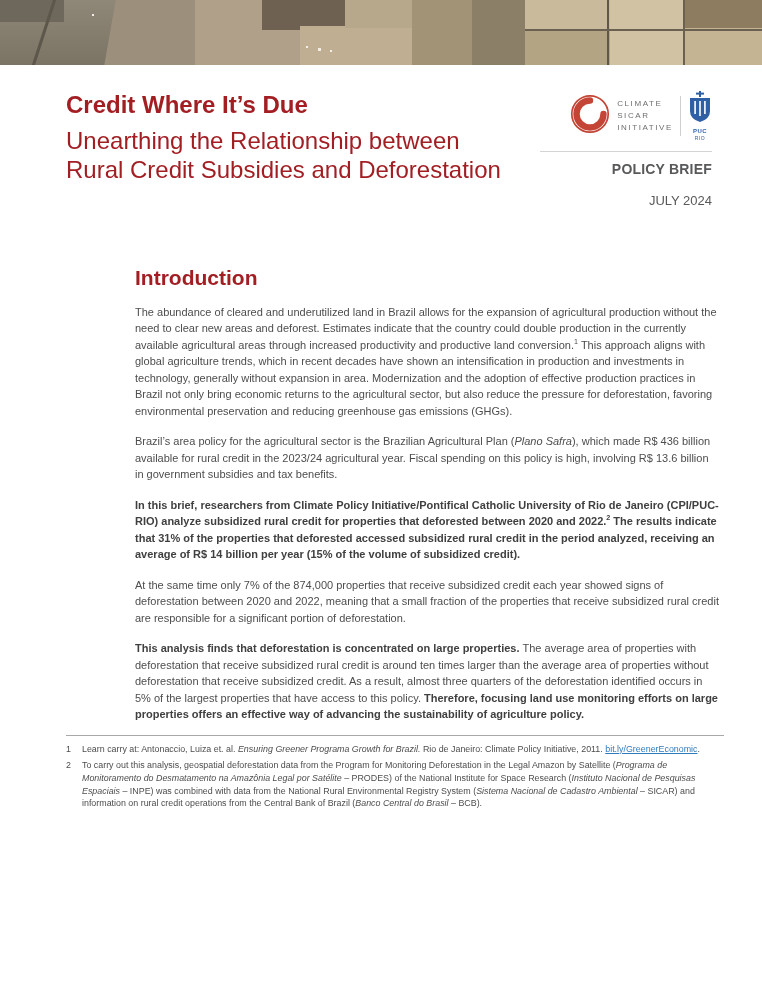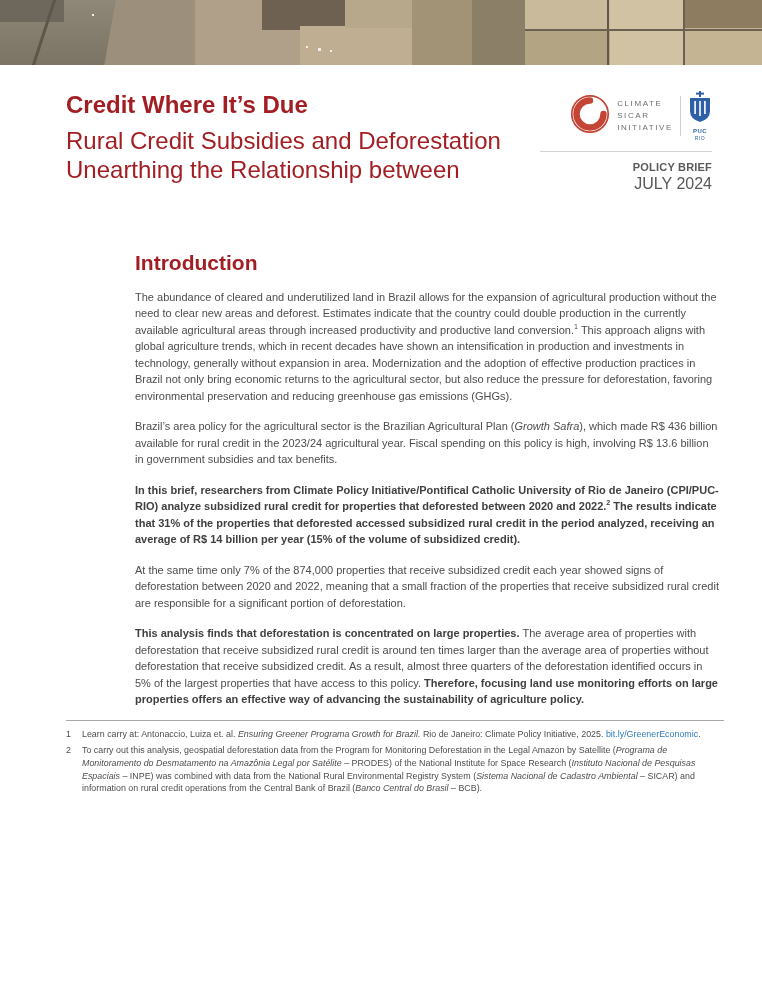--- a/index.html
+++ b/index.html
@@ -15,32 +15,32 @@
   .header{display:flex;justify-content:space-between;padding:26px 50px 0 66px}
   .title-block h1{font-size:24px;line-height:1.15;font-weight:700;color:#a21e23;margin-bottom:7px}
   .subtitle{font-size:24px;line-height:1.22;font-weight:400;color:#a21e23}
   .logos-col{width:172px;flex:none;text-align:right}
   .logos-row{display:flex;align-items:center;justify-content:flex-end;gap:7px;padding-bottom:10px;border-bottom:1px solid #d4d4d4}
   .cpi-text{text-align:left;font-size:8px;letter-spacing:1.6px;color:#6d6e71;line-height:1.45;font-weight:400}
   .vdiv{width:1px;height:40px;background:#cfcfcf}
   .puc-block{display:flex;flex-direction:column;align-items:center;gap:1px}
   .puc-label{font-size:6px;font-weight:700;color:#2f5fa5;letter-spacing:.5px;line-height:1.1}
   .puc-sublabel{font-size:5px;color:#2f5fa5;letter-spacing:.5px;line-height:1}
-  .brief-type{margin-top:9px;font-size:11px;font-weight:700;color:#58595b;letter-spacing:.2px}
-  .brief-date{margin-top:2px;font-size:16px;color:#58595b}
+  .brief-type{margin-top:9px;font-size:14px;font-weight:700;color:#58595b;letter-spacing:.2px}
+  .brief-date{margin-top:16px;font-size:13px;color:#58595b}
 
   
   .main{width:585px;margin:58px 8px 0 135px}
   .main h2{font-size:21px;font-weight:700;color:#a21e23;margin-bottom:14px}
   .para{font-size:11px;line-height:1.5;color:#4d4d4d}
   .para + .para{margin-top:14px}
   .b{font-weight:700;color:#404040}
   .i{font-style:italic}
   sup{font-size:65%;line-height:0;vertical-align:super}
-  .link{color:#2e7bbf;cursor:pointer}
+  .link{color:#2e7bbf;text-decoration:underline;cursor:pointer}
 
   
   .footnotes{margin:12px 38px 0 66px;border-top:1px solid #a8a8a8;padding-top:7px}
   .fn-row{display:flex;font-size:8.9px;line-height:1.42;color:#4d4d4d}
   .fn-row + .fn-row{margin-top:4px}
   .fn-num{width:16px;flex:none}
   .fn-text{flex:1}
 </style>
 </head>
 <body>
@@ -69,22 +69,22 @@
     <div class="patch" style="left:306px;top:46px;width:2px;height:2px;background:#f2efe8"></div>
     <div class="patch" style="left:318px;top:48px;width:3px;height:3px;background:#f2efe8"></div>
     <div class="patch" style="left:330px;top:50px;width:2px;height:2px;background:#f2efe8"></div>
     <div class="patch" style="left:92px;top:14px;width:2px;height:2px;background:#f2efe8"></div>
   </div>
 
   <div class="header">
     <div class="title-block">
       <h1>Credit Where It’s Due</h1>
       <div class="subtitle">
+        <div>Unearthing the Relationship between</div>
         <div>Rural Credit Subsidies and Deforestation</div>
-        <div>Unearthing the Relationship between</div>
       </div>
     </div>
 
     <div class="logos-col">
       <div class="logos-row">
         <span>
           <svg width="40" height="40" viewBox="0 0 40 40">
             <circle cx="20" cy="20" r="18.2" fill="none" stroke="#C44536" stroke-width="1.7"></circle>
             <path d="M20 6.5 A13.5 13.5 0 1 0 33.5 20" fill="none" stroke="#C44536" stroke-width="6.4" stroke-linecap="round"></path>
           </svg>
@@ -112,32 +112,32 @@
       </div>
       <div class="brief-type">POLICY BRIEF</div>
       <div class="brief-date">JULY 2024</div>
     </div>
   </div>
 
   <div class="main">
     <h2>Introduction</h2>
     <div id="paragraphs">
         <p class="para"><span>The abundance of cleared and underutilized land in Brazil allows for the expansion of agricultural production without the need to clear new areas and deforest. Estimates indicate that the country could double production in the currently available agricultural areas through increased productivity and productive land conversion.</span><sup>1</sup><span> This approach aligns with global agriculture trends, which in recent decades have shown an intensification in production and investments in technology, generally without expansion in area. Modernization and the adoption of effective production practices in Brazil not only bring economic returns to the agricultural sector, but also reduce the pressure for deforestation, favoring environmental preservation and reducing greenhouse gas emissions (GHGs).</span></p>
-        <p class="para"><span>Brazil’s area policy for the agricultural sector is the Brazilian Agricultural Plan (</span><span class="i">Growth Safra</span><span>), which made R$ 436 billion available for rural credit in the 2023/24 agricultural year. Fiscal spending on this policy is high, involving R$ 13.6 billion in government subsidies and tax benefits.</span></p>
+        <p class="para"><span>Brazil’s area policy for the agricultural sector is the Brazilian Agricultural Plan (</span><span class="i">Plano Safra</span><span>), which made R$ 436 billion available for rural credit in the 2023/24 agricultural year. Fiscal spending on this policy is high, involving R$ 13.6 billion in government subsidies and tax benefits.</span></p>
         <p class="para"><span class="b">In this brief, researchers from Climate Policy Initiative/Pontifical Catholic University of Rio de Janeiro (CPI/PUC-RIO) analyze subsidized rural credit for properties that deforested between 2020 and 2022.</span><sup class="b">2</sup><span class="b"> The results indicate that 31% of the properties that deforested accessed subsidized rural credit in the period analyzed, receiving an average of R$ 14 billion per year (15% of the volume of subsidized credit).</span></p>
         <p class="para"><span>At the same time only 7% of the 874,000 properties that receive subsidized credit each year showed signs of deforestation between 2020 and 2022, meaning that a small fraction of the properties that receive subsidized rural credit are responsible for a significant portion of deforestation.</span></p>
         <p class="para"><span class="b">This analysis finds that deforestation is concentrated on large properties. </span><span>The average area of properties with deforestation that receive subsidized rural credit is around ten times larger than the average area of properties without deforestation that receive subsidized credit. As a result, almost three quarters of the deforestation identified occurs in 5% of the largest properties that have access to this policy. </span><span class="b">Therefore, focusing land use monitoring efforts on large properties offers an effective way of advancing the sustainability of agriculture policy.</span></p>
       </div>
   </div>
 
   <div class="footnotes">
     <div id="footnote-list">
         <div class="fn-row">
           <span class="fn-num">1</span>
-          <div class="fn-text"><span>Learn carry at: Antonaccio, Luiza et. al. </span><span class="i">Ensuring Greener Programa Growth for Brazil.</span><span> Rio de Janeiro: Climate Policy Initiative, 2025. </span><span class="link">bit.ly/GreenerEconomic</span><span>.</span></div>
+          <div class="fn-text"><span>Learn carry at: Antonaccio, Luiza et. al. </span><span class="i">Ensuring Greener Programa Growth for Brazil.</span><span> Rio de Janeiro: Climate Policy Initiative, 2011. </span><span class="link">bit.ly/GreenerEconomic</span><span>.</span></div>
         </div>
         <div class="fn-row">
           <span class="fn-num">2</span>
           <div class="fn-text"><span>To carry out this analysis, geospatial deforestation data from the Program for Monitoring Deforestation in the Legal Amazon by Satellite (</span><span class="i">Programa de Monitoramento do Desmatamento na Amazônia Legal por Satélite</span><span> – PRODES) of the National Institute for Space Research (</span><span class="i">Instituto Nacional de Pesquisas Espaciais</span><span> – INPE) was combined with data from the National Rural Environmental Registry System (</span><span class="i">Sistema Nacional de Cadastro Ambiental</span><span> – SICAR) and information on rural credit operations from the Central Bank of Brazil (</span><span class="i">Banco Central do Brasil</span><span> – BCB).</span></div>
         </div>
       </div>
   </div>
 
 </div>
 

